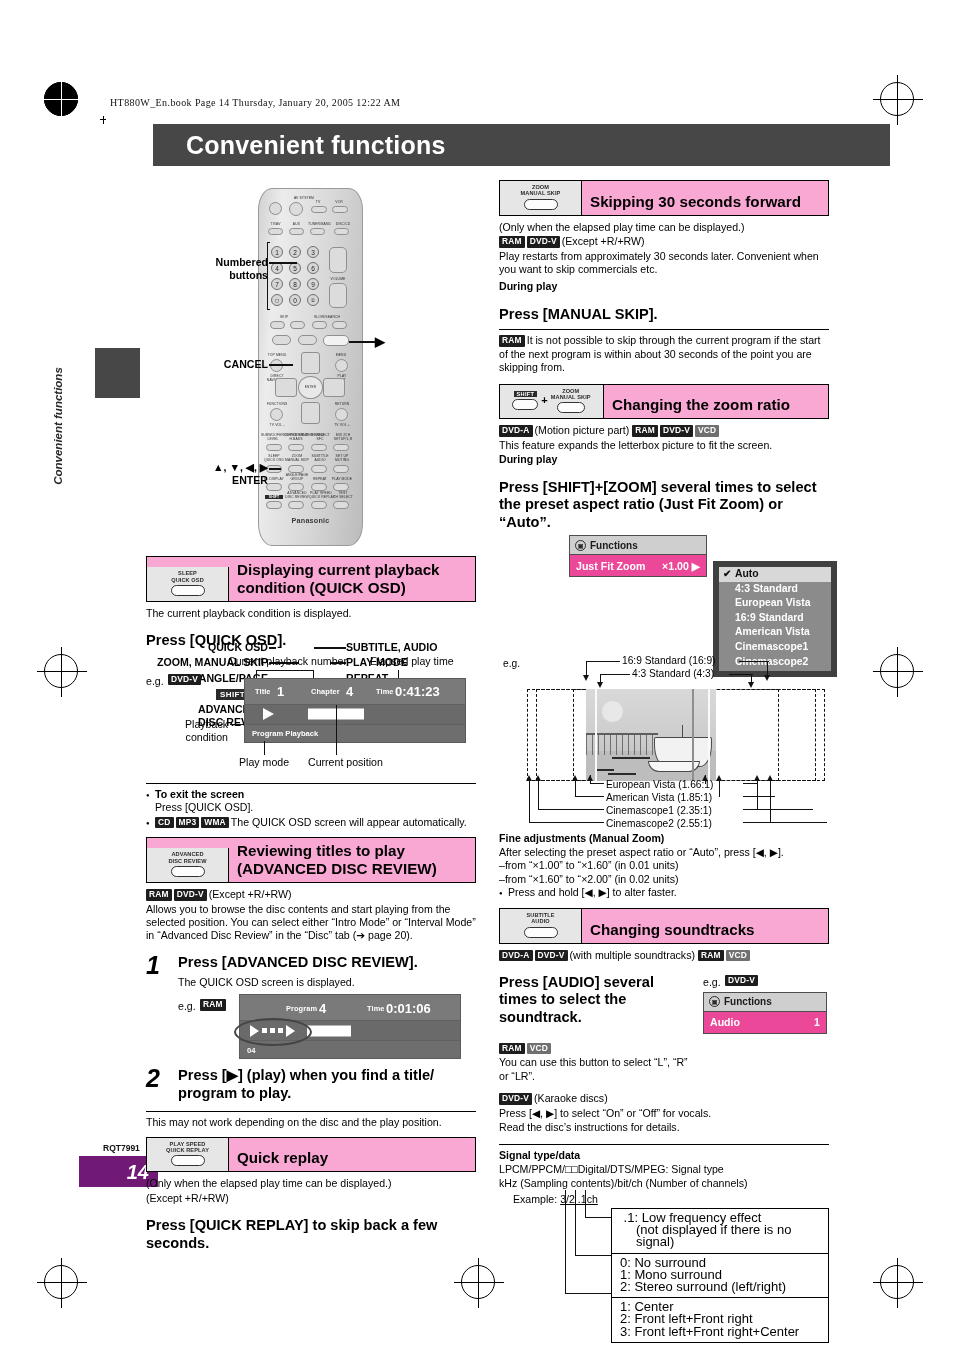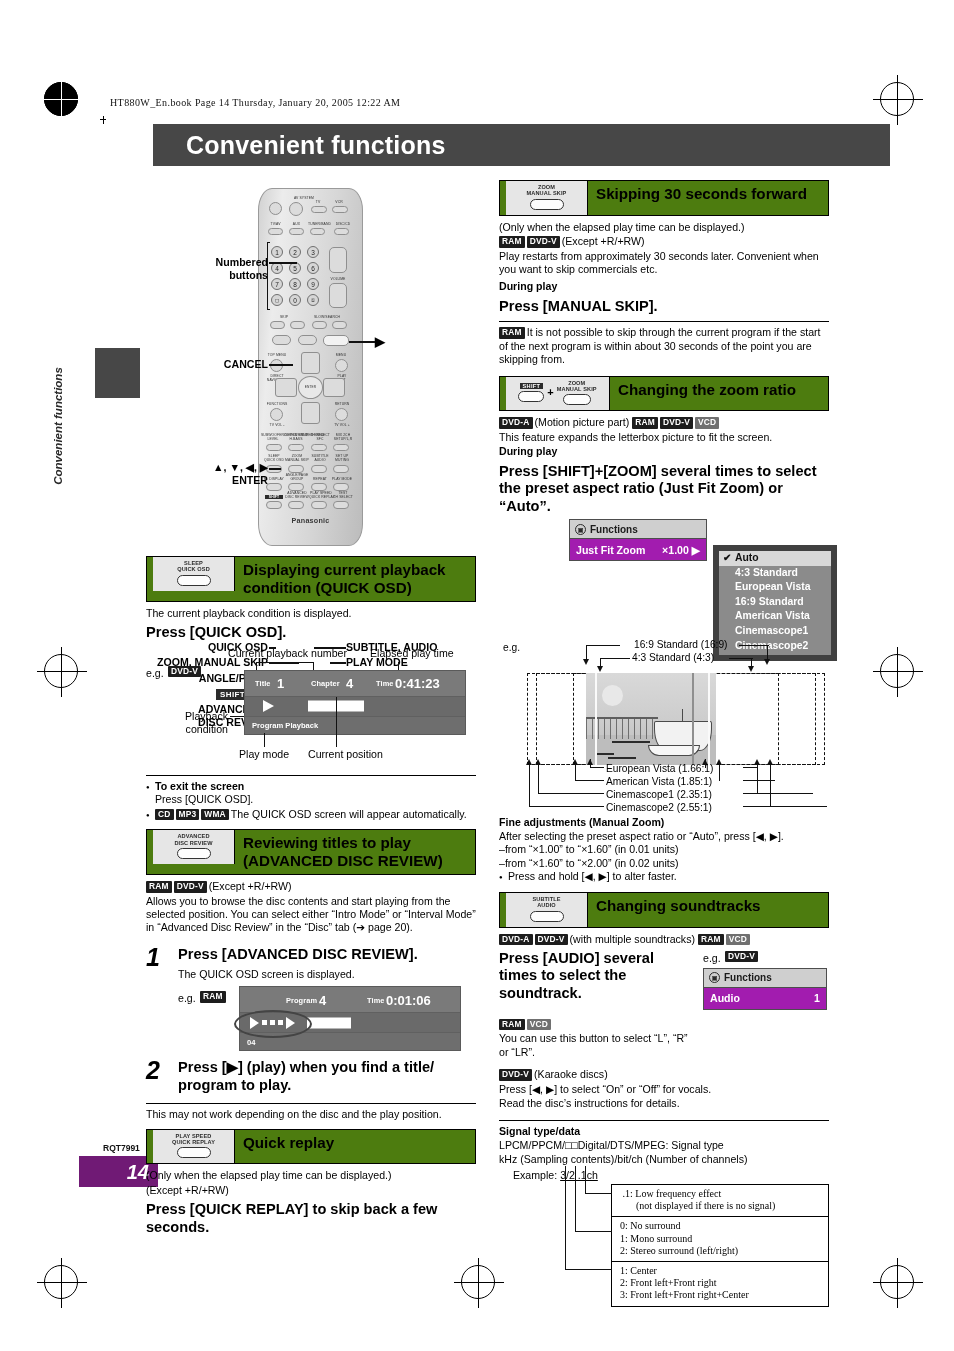--- a/index.html
+++ b/index.html
@@ -68,24 +68,23 @@
     position:absolute; right:9px; top:50%; transform:translateY(-50%);
     color:#fff; font-size:20px; font-style:italic; font-weight:bold;
   }
 
   
   .col-left  { position:absolute; left:146px; top:180px; width:330px; }
   .col-right { position:absolute; left:499px; top:180px; width:330px; }
 
   
   .sec {
-    display:flex; align-items:flex-start;
-    border:1.2px solid #000; background:#4d7c0f;
+    display:flex; align-items:flex-end;
+    border:1.2px solid #000; background:#f9a8d4;
     margin-bottom:5px;
-    padding-left:6px;
   }
   .sec .chip {
     background:#e6e6e6; border-right:1.2px solid #000;
     width:82px; flex:0 0 82px;
     display:flex; flex-direction:column; align-items:center; justify-content:center;
     padding:3px 0 5px;
   }
   .sec .chip.wide { width:104px; flex:0 0 104px; flex-direction:row; gap:2px; }
   .chip-group { display:flex; flex-direction:column; align-items:center; }
   .chip-lines { font-size:5.6px; line-height:6.4px; text-align:center; color:#2b2b2b;
@@ -101,21 +100,21 @@
   .chip-plus { font-size:11px; font-weight:bold; align-self:center; margin:0 1px; }
   .sec .stitle {
     flex:1; display:flex; align-items:center; padding:4px 8px;
     font-size:15.2px; font-weight:bold; line-height:18px;
   }
 
   
   .p  { font-size:10.6px; line-height:13.4px; margin:0 0 1px; }
   .p.tight { line-height:12.6px; }
   .bold-lead { font-size:10.6px; font-weight:bold; line-height:13.4px; margin:1px 0 0;}
-  .big  { font-size:14.6px; font-weight:bold; line-height:17.5px; margin:4px 0 3px; }
+  .big  { font-size:14.6px; font-weight:bold; line-height:17.5px; margin:12px 0 3px; }
   .hr   { border:0; border-top:1.4px solid #000; margin:6px 0 4px; }
 
   
   .badge {
     display:inline-block; background:#1d1d1d; color:#fff;
     font-size:8.4px; font-weight:bold; letter-spacing:.2px;
     padding:1px 3px 1.4px; border-radius:1px; vertical-align:1px;
     margin-right:2px; line-height:9px;
   }
   .badge.light { background:#707070; }
@@ -170,21 +169,21 @@
   .funcbox .fhdr {
     background:#cfcfcf; height:19px; display:flex; align-items:center; gap:4px;
     padding:0 5px; font-size:10px; font-weight:bold; color:#1b1b1b;
     border-bottom:1px solid #4d4d4d;
   }
   .funcbox .ficon {
     width:11px;height:11px;border-radius:50%;border:1.3px solid #2b2b2b;
     display:flex;align-items:center;justify-content:center; font-size:6px; color:#2b2b2b;
   }
   .funcbox .frow {
-    background:#a21caf; height:21px; display:flex; align-items:center;
+    background:#ec4899; height:21px; display:flex; align-items:center;
     padding:0 6px; color:#fff; font-size:10.6px; font-weight:bold;
     justify-content:space-between;
   }
   .optlist { width:124px; background:#8b8b8b; border:6px solid #404040; padding:0 0 2px; }
   .optlist .opt {
     font-size:10.4px; font-weight:bold; color:#fff; padding:0 4px 0 16px;
     line-height:14.6px; position:relative; white-space:nowrap;
   }
   .optlist .opt.sel { background:#d8d8d8; color:#111; }
   .optlist .opt.sel::before { content:"\2714"; position:absolute; left:4px; font-size:10px;}
@@ -227,21 +226,21 @@
     position:absolute; width:0;height:0;
     border-left:3.6px solid transparent;border-right:3.6px solid transparent;
     border-bottom:6px solid #111;
   }
   .asp-lbl { position:absolute; font-size:10.2px; white-space:nowrap; }
 
   
   .sigtab { width:218px; border:1.3px solid #000; }
   .sigtab .cell {
     border-bottom:1.3px solid #000; padding:3px 5px 4px 8px;
-    font-size:10px; line-height:12.2px;font-family:Liberation Serif, serif;
+    font-size:13px; line-height:12.2px;
   }
   .sigtab .cell:last-child { border-bottom:0; }
   .sig-wrap { position:relative; height:130px; margin-top:2px; }
   .sig-line { position:absolute; background:#111; }
 
   
   .remote-area { position:absolute; left:146px; top:180px; width:340px; height:375px; }
   .remote {
     position:absolute; left:112px; top:8px; width:105px; height:358px;
     background:linear-gradient(95deg,#d2d2d2 0%,#ececec 18%,#d6d6d6 60%,#bcbcbc 100%);
@@ -661,21 +660,21 @@
         <div class="opt">16:9 Standard</div>
         <div class="opt">American Vista</div>
         <div class="opt">Cinemascope1</div>
         <div class="opt">Cinemascope2</div>
       </div>
     </div>
 
     <div class="aspect-wrap" style="margin-top:-2px;">
       <div class="eg-lbl" style="left:4px; top:7px;">e.g.</div>
 
-      <div class="asp-lbl" style="left:123px; top:4px;margin-left:12px;">16:9 Standard (16:9)</div>
+      <div class="asp-lbl" style="left:123px; top:4px;">16:9 Standard (16:9)</div>
       <div class="asp-lbl" style="left:133px; top:17px;">4:3 Standard (4:3)</div>
       <div class="lead" style="left:87px; top:10px; width:1.4px; height:14px;"></div>
       <div class="lead" style="left:87px; top:10px; width:34px; height:1.4px;"></div>
       <div class="lead" style="left:240px; top:10px; width:30px; height:1.4px;"></div>
       <div class="lead" style="left:268px; top:10px; width:1.4px; height:14px;"></div>
       <div class="arrow-dn" style="left:84px; top:24px;"></div>
       <div class="arrow-dn" style="left:265px; top:24px;"></div>
 
       <div class="lead" style="left:101px; top:23px; width:1.4px; height:11px;"></div>
       <div class="lead" style="left:101px; top:23px; width:30px; height:1.4px;"></div>

